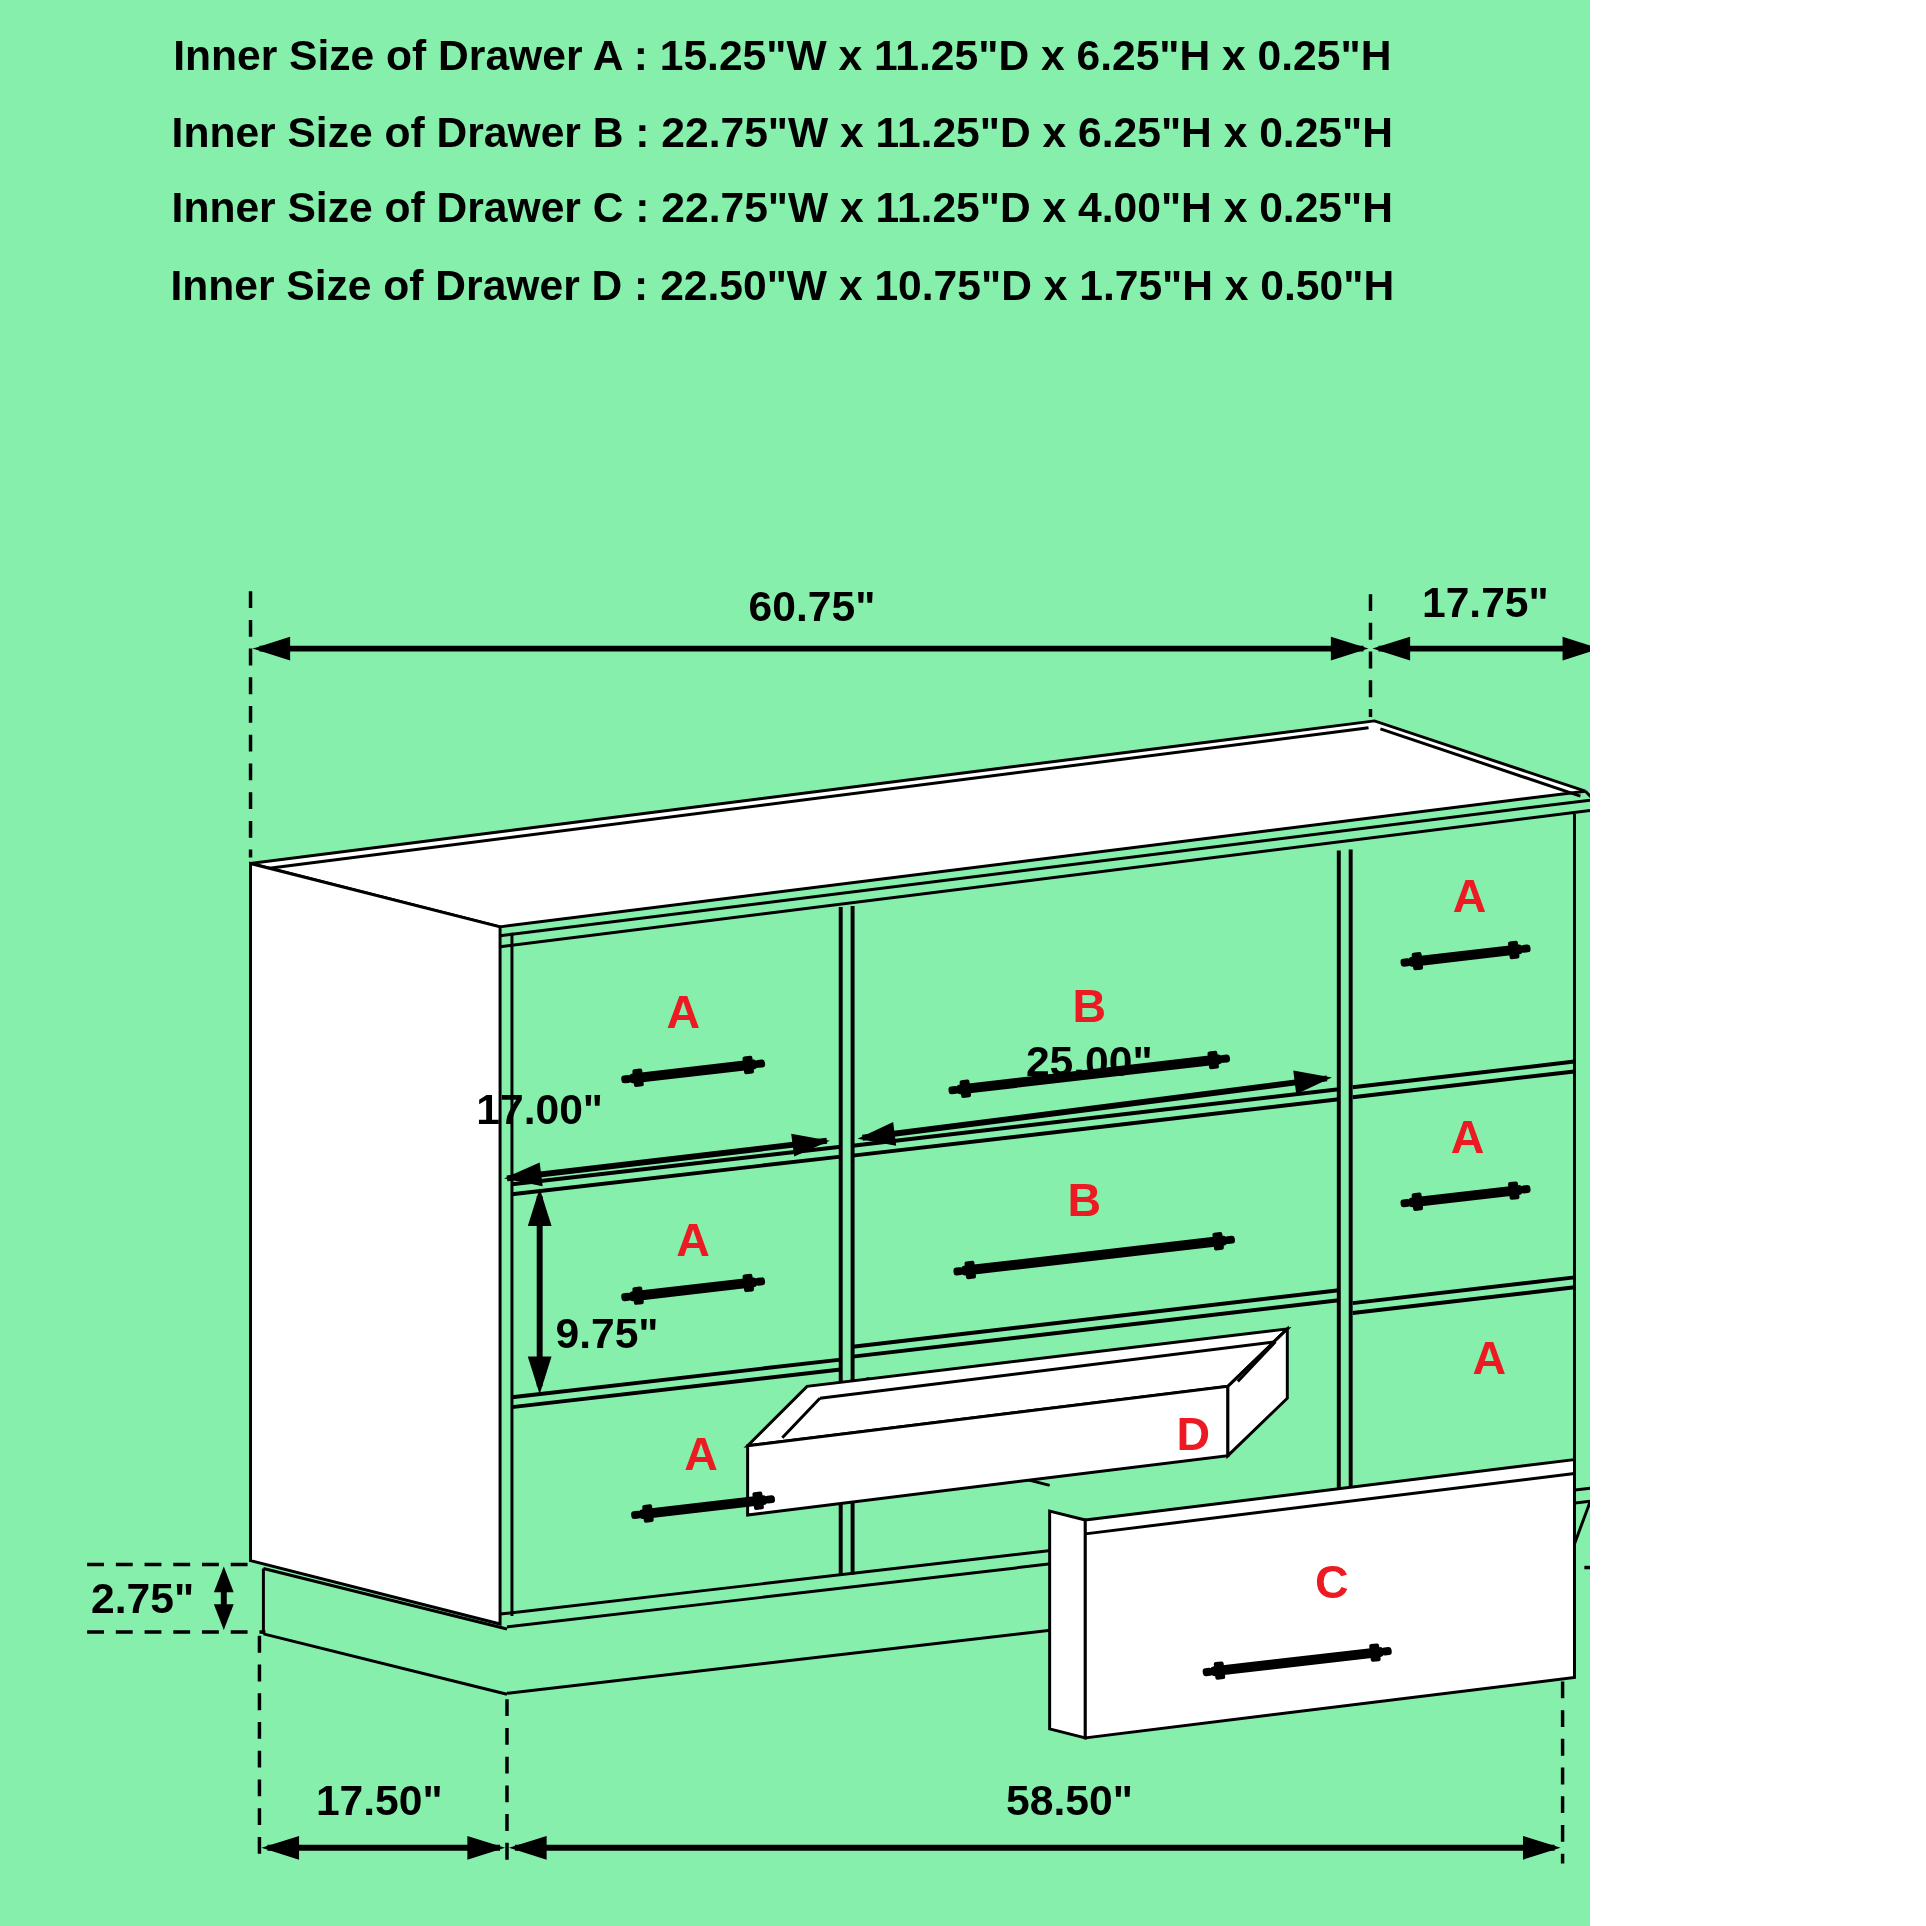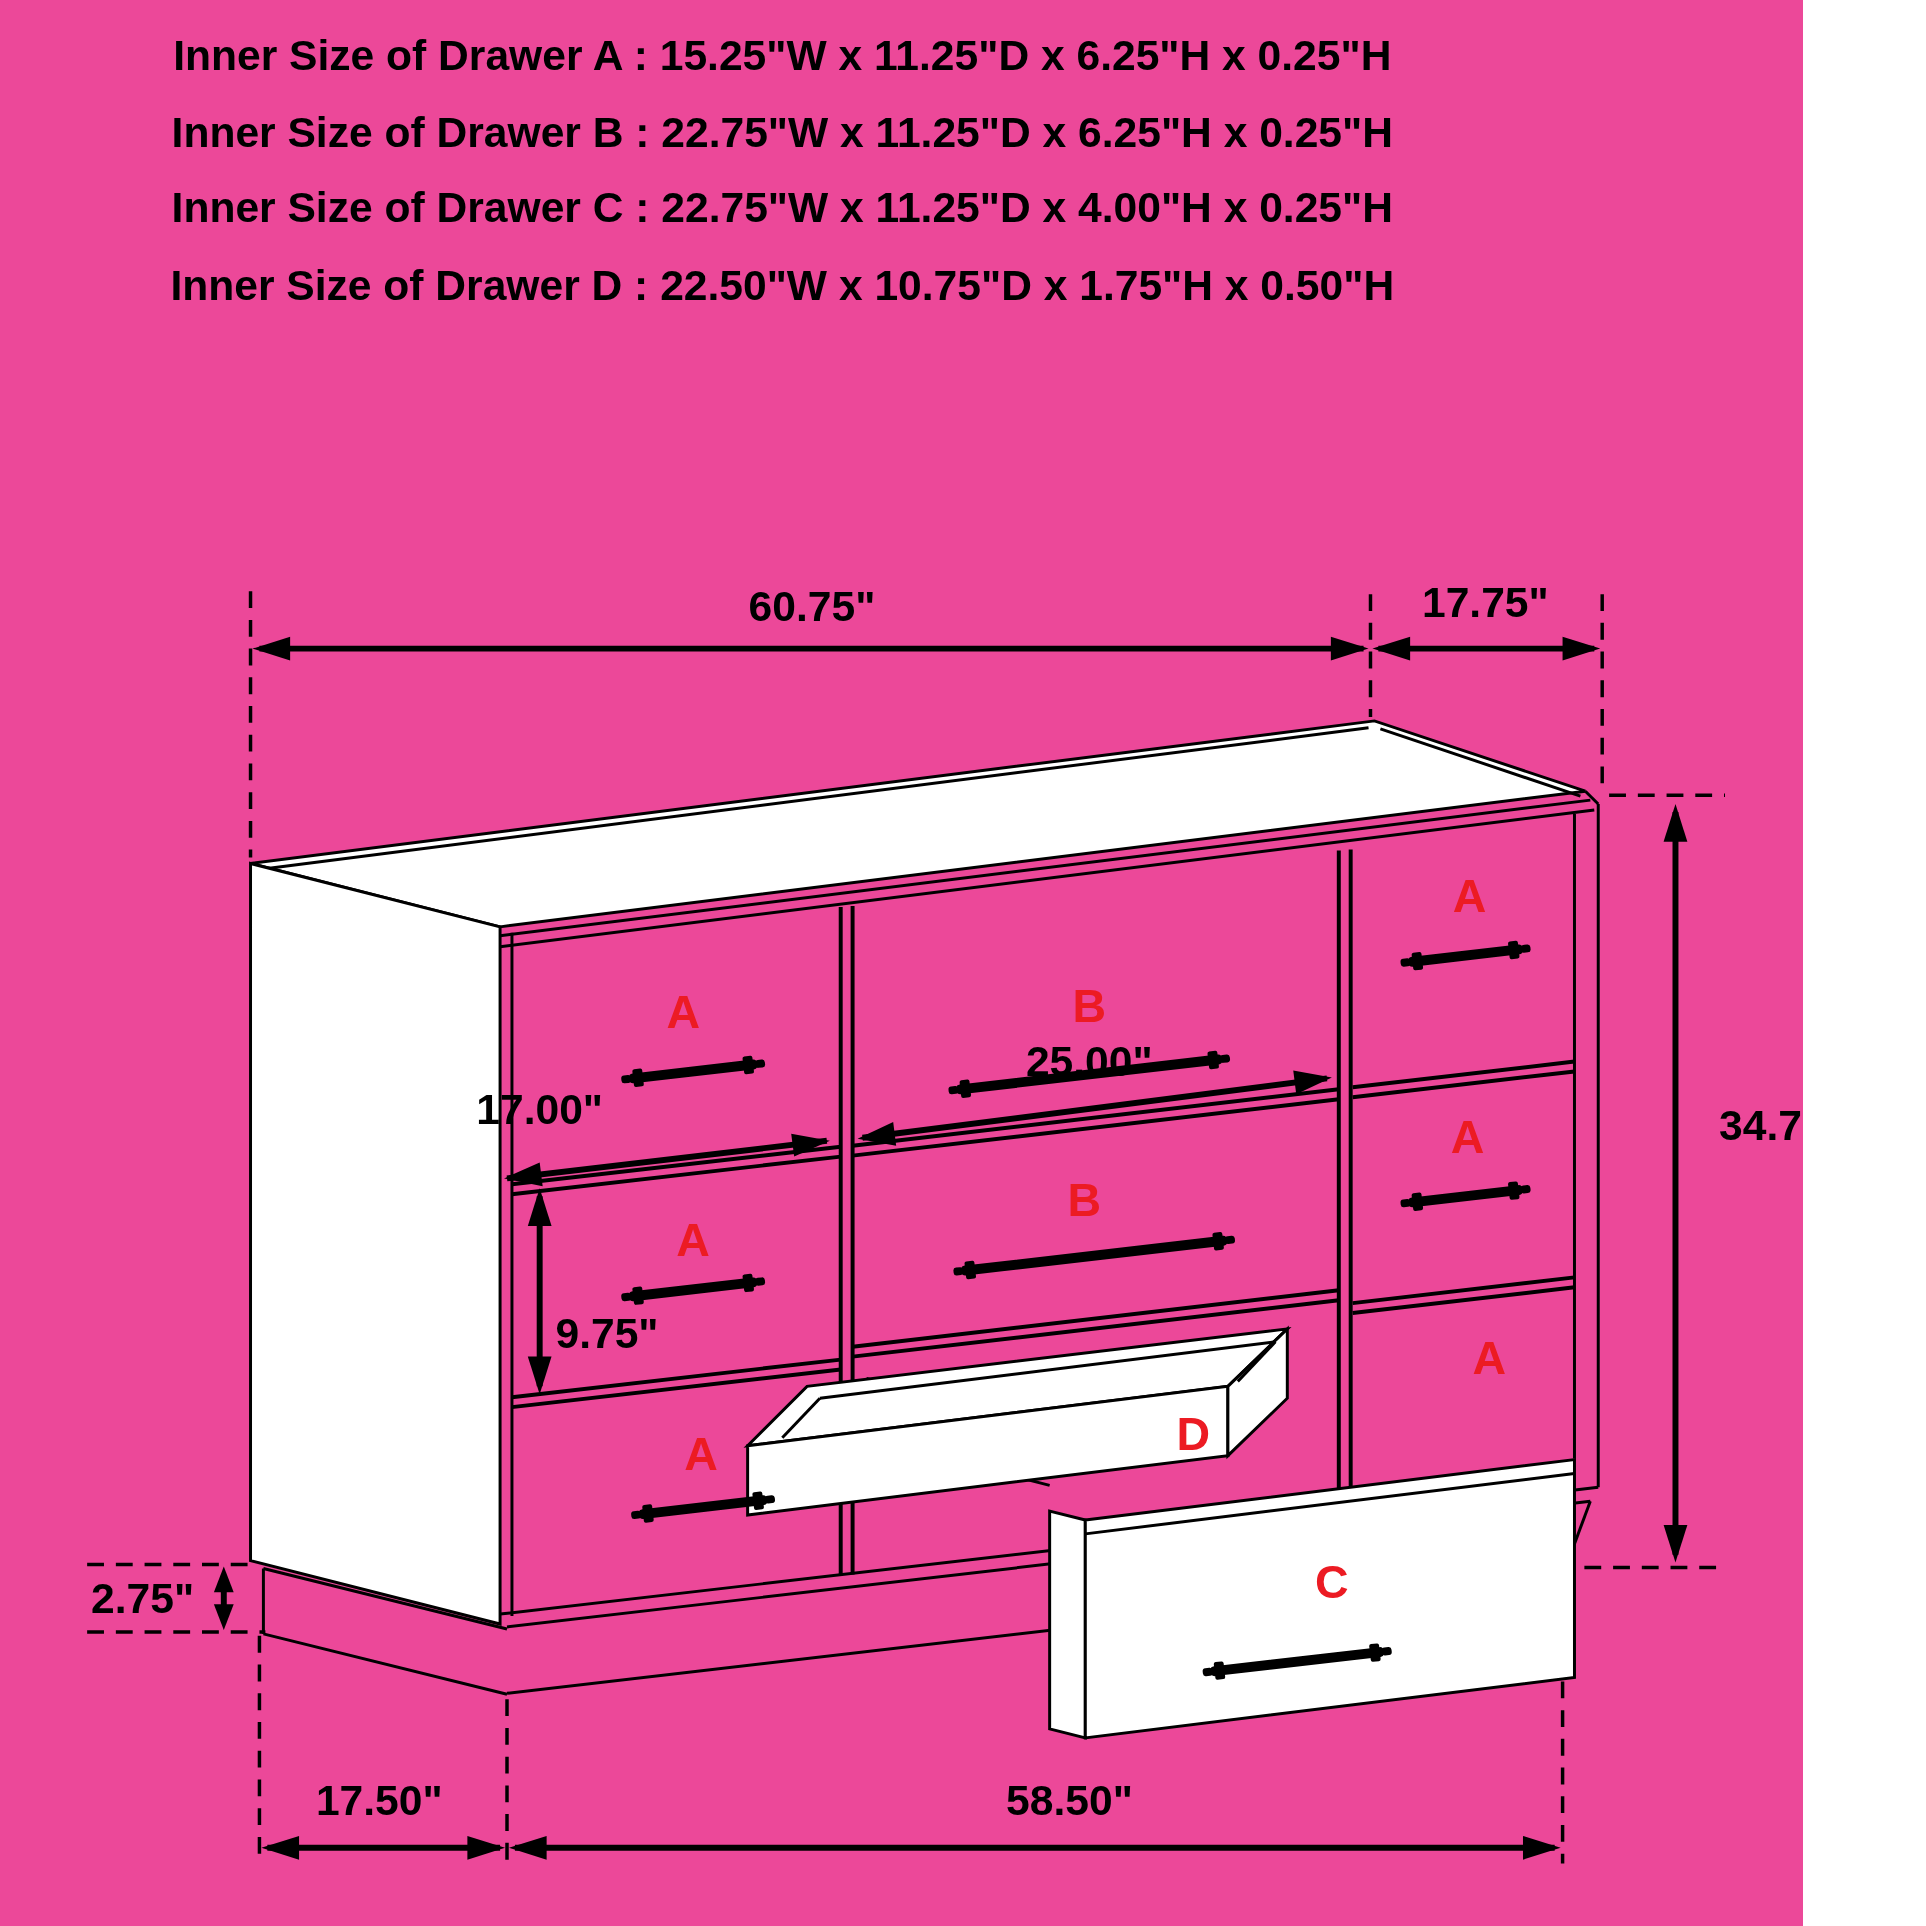--- a/index.html
+++ b/index.html
@@ -1,16 +1,16 @@
 <!DOCTYPE html>
 <html><head>
 <meta charset="utf-8">
 <style>
   html,body{margin:0;padding:0;background:#ffffff;}
-  #page{position:relative;width:1803px;height:1927px;background:#ec4899;overflow:hidden;
+  #page{position:relative;width:1590px;height:1927px;background:#86efac;overflow:hidden;
         font-family:"Liberation Sans","DejaVu Sans",sans-serif;}
   svg{position:absolute;left:0;top:0;}
   .title-line{font-size:43px;font-weight:bold;fill:#000;}
   .dim-text{font-size:43px;font-weight:bold;fill:#000;}
   .red-label{font-size:47px;font-weight:bold;fill:#ec1b23;}
   .ln{stroke:#000;stroke-width:3;fill:none;}
   .ln2{stroke:#000;stroke-width:4;fill:none;}
   .poly{stroke:#000;stroke-width:3;fill:#ffffff;}
   .dash{stroke:#000;stroke-width:3.5;fill:none;stroke-dasharray:17 12;}
   .dim{stroke:#000;stroke-width:6;fill:none;}

